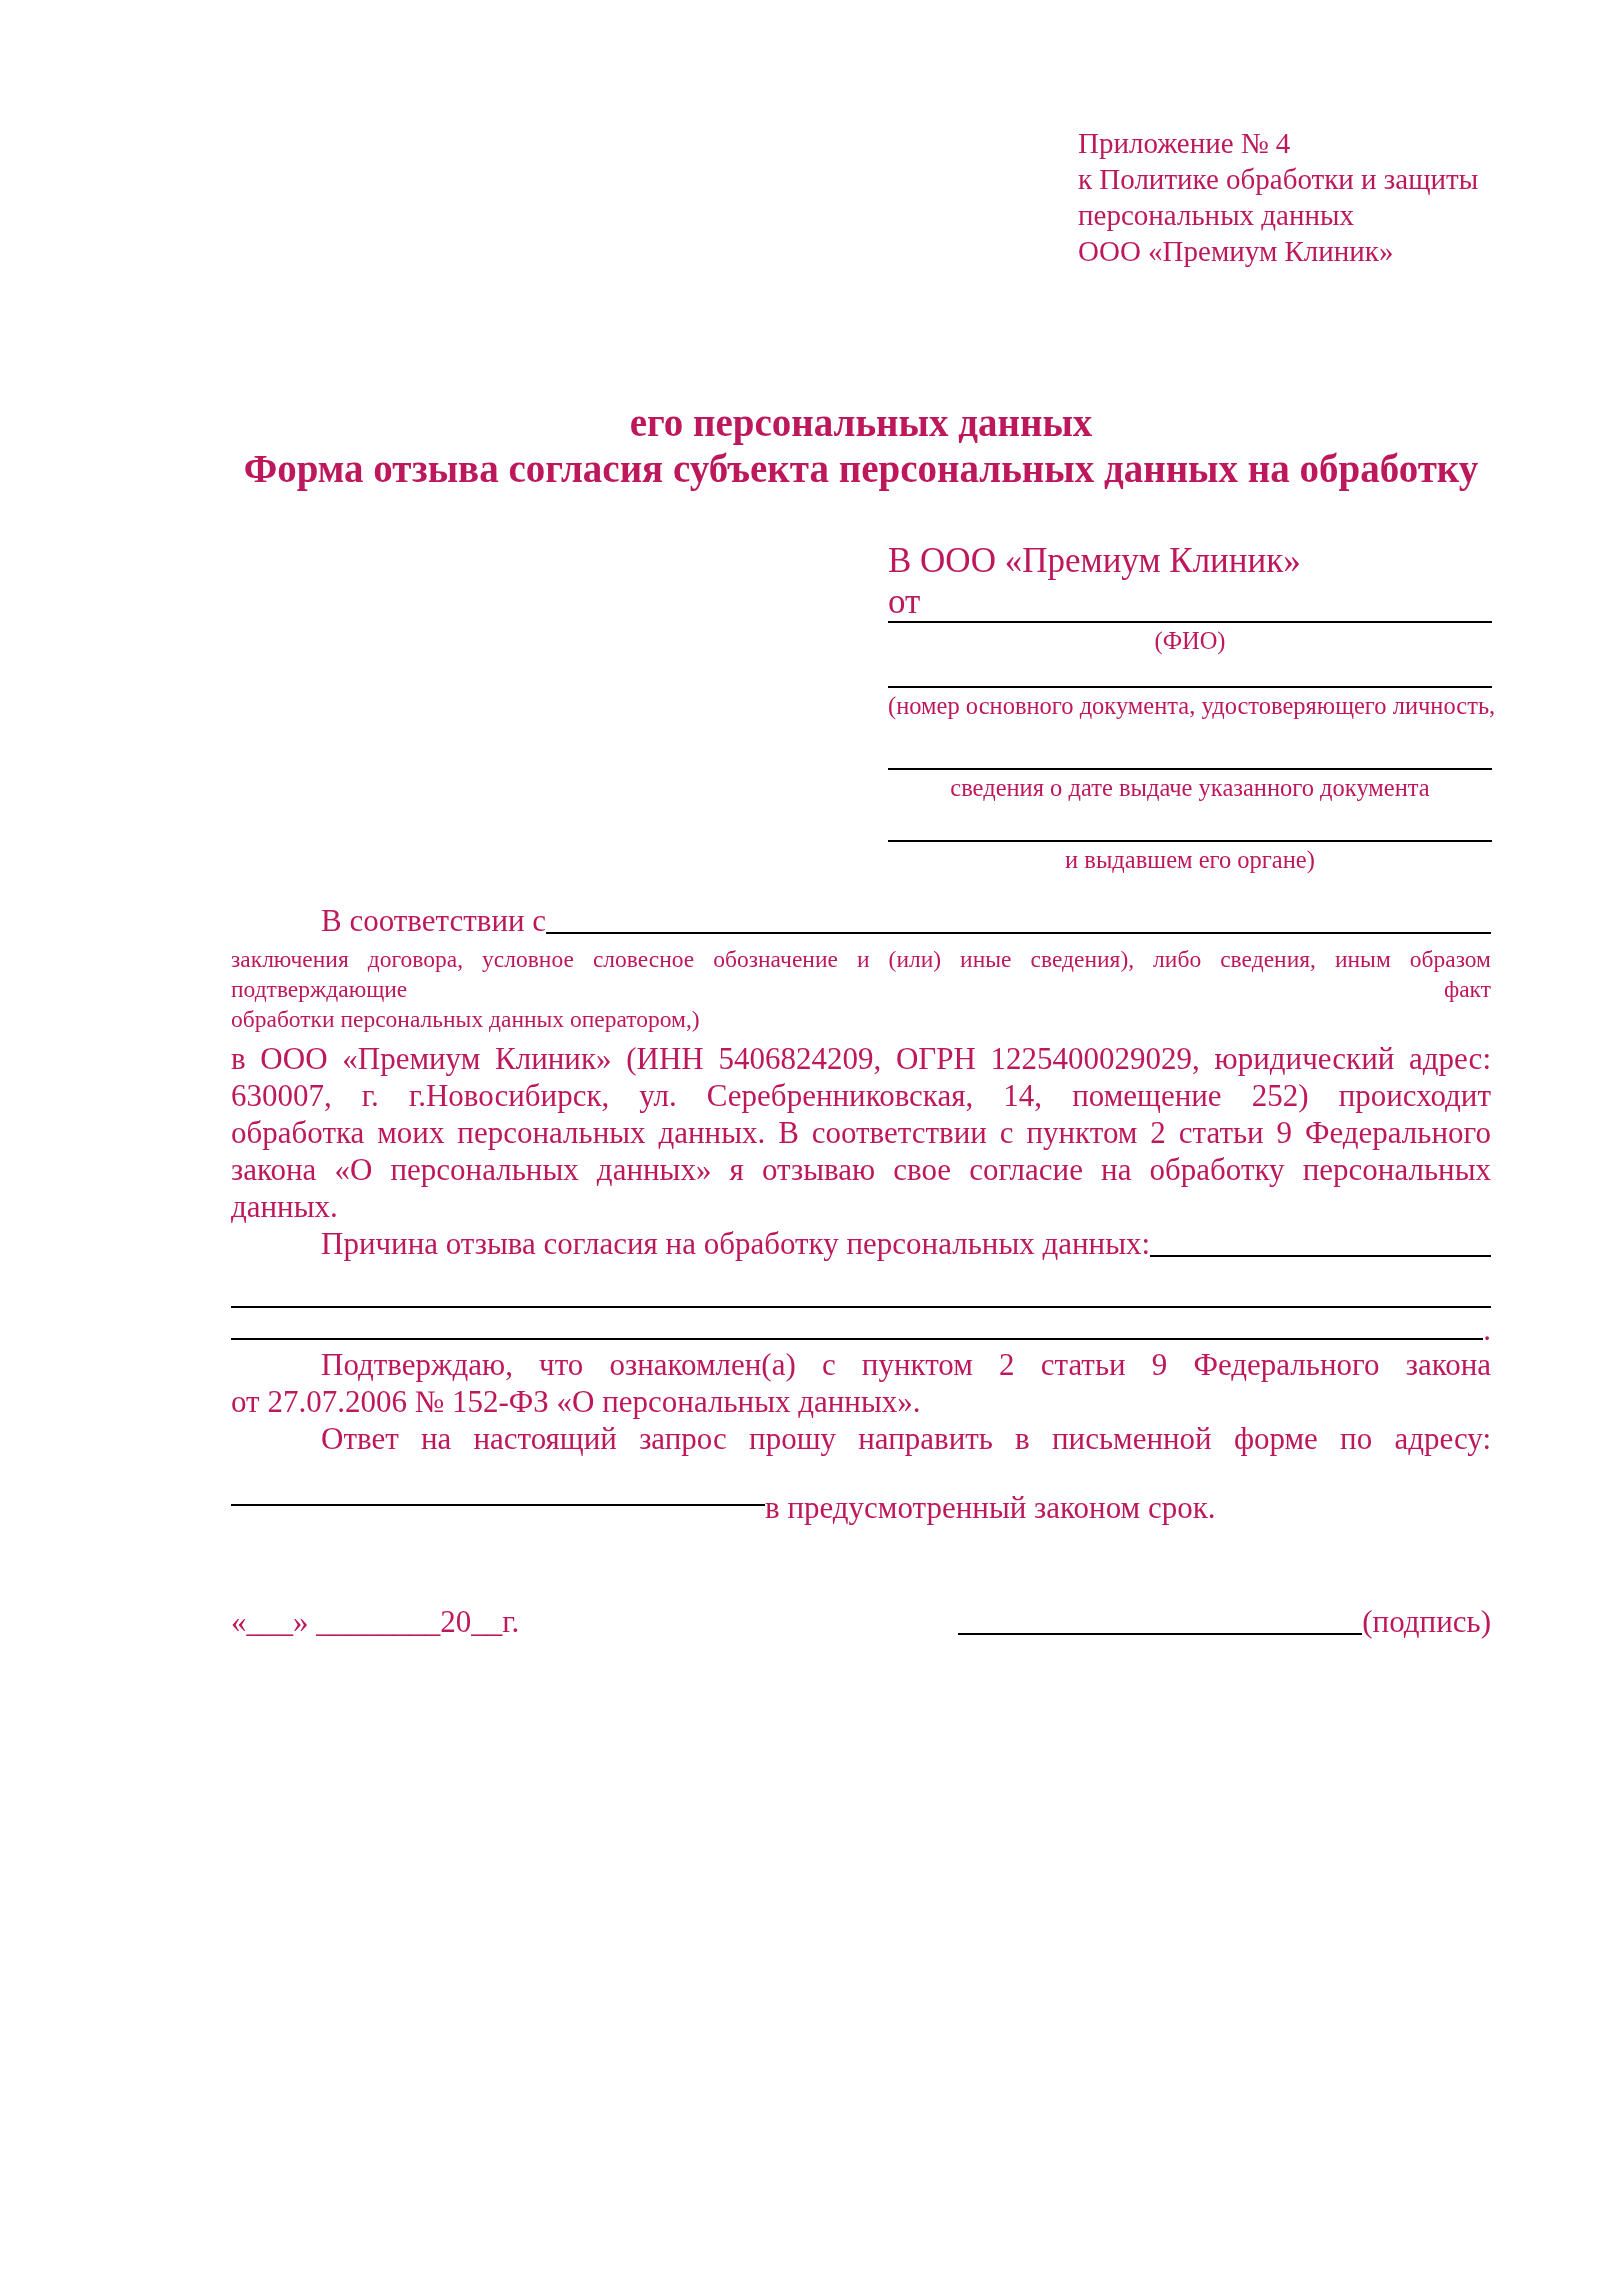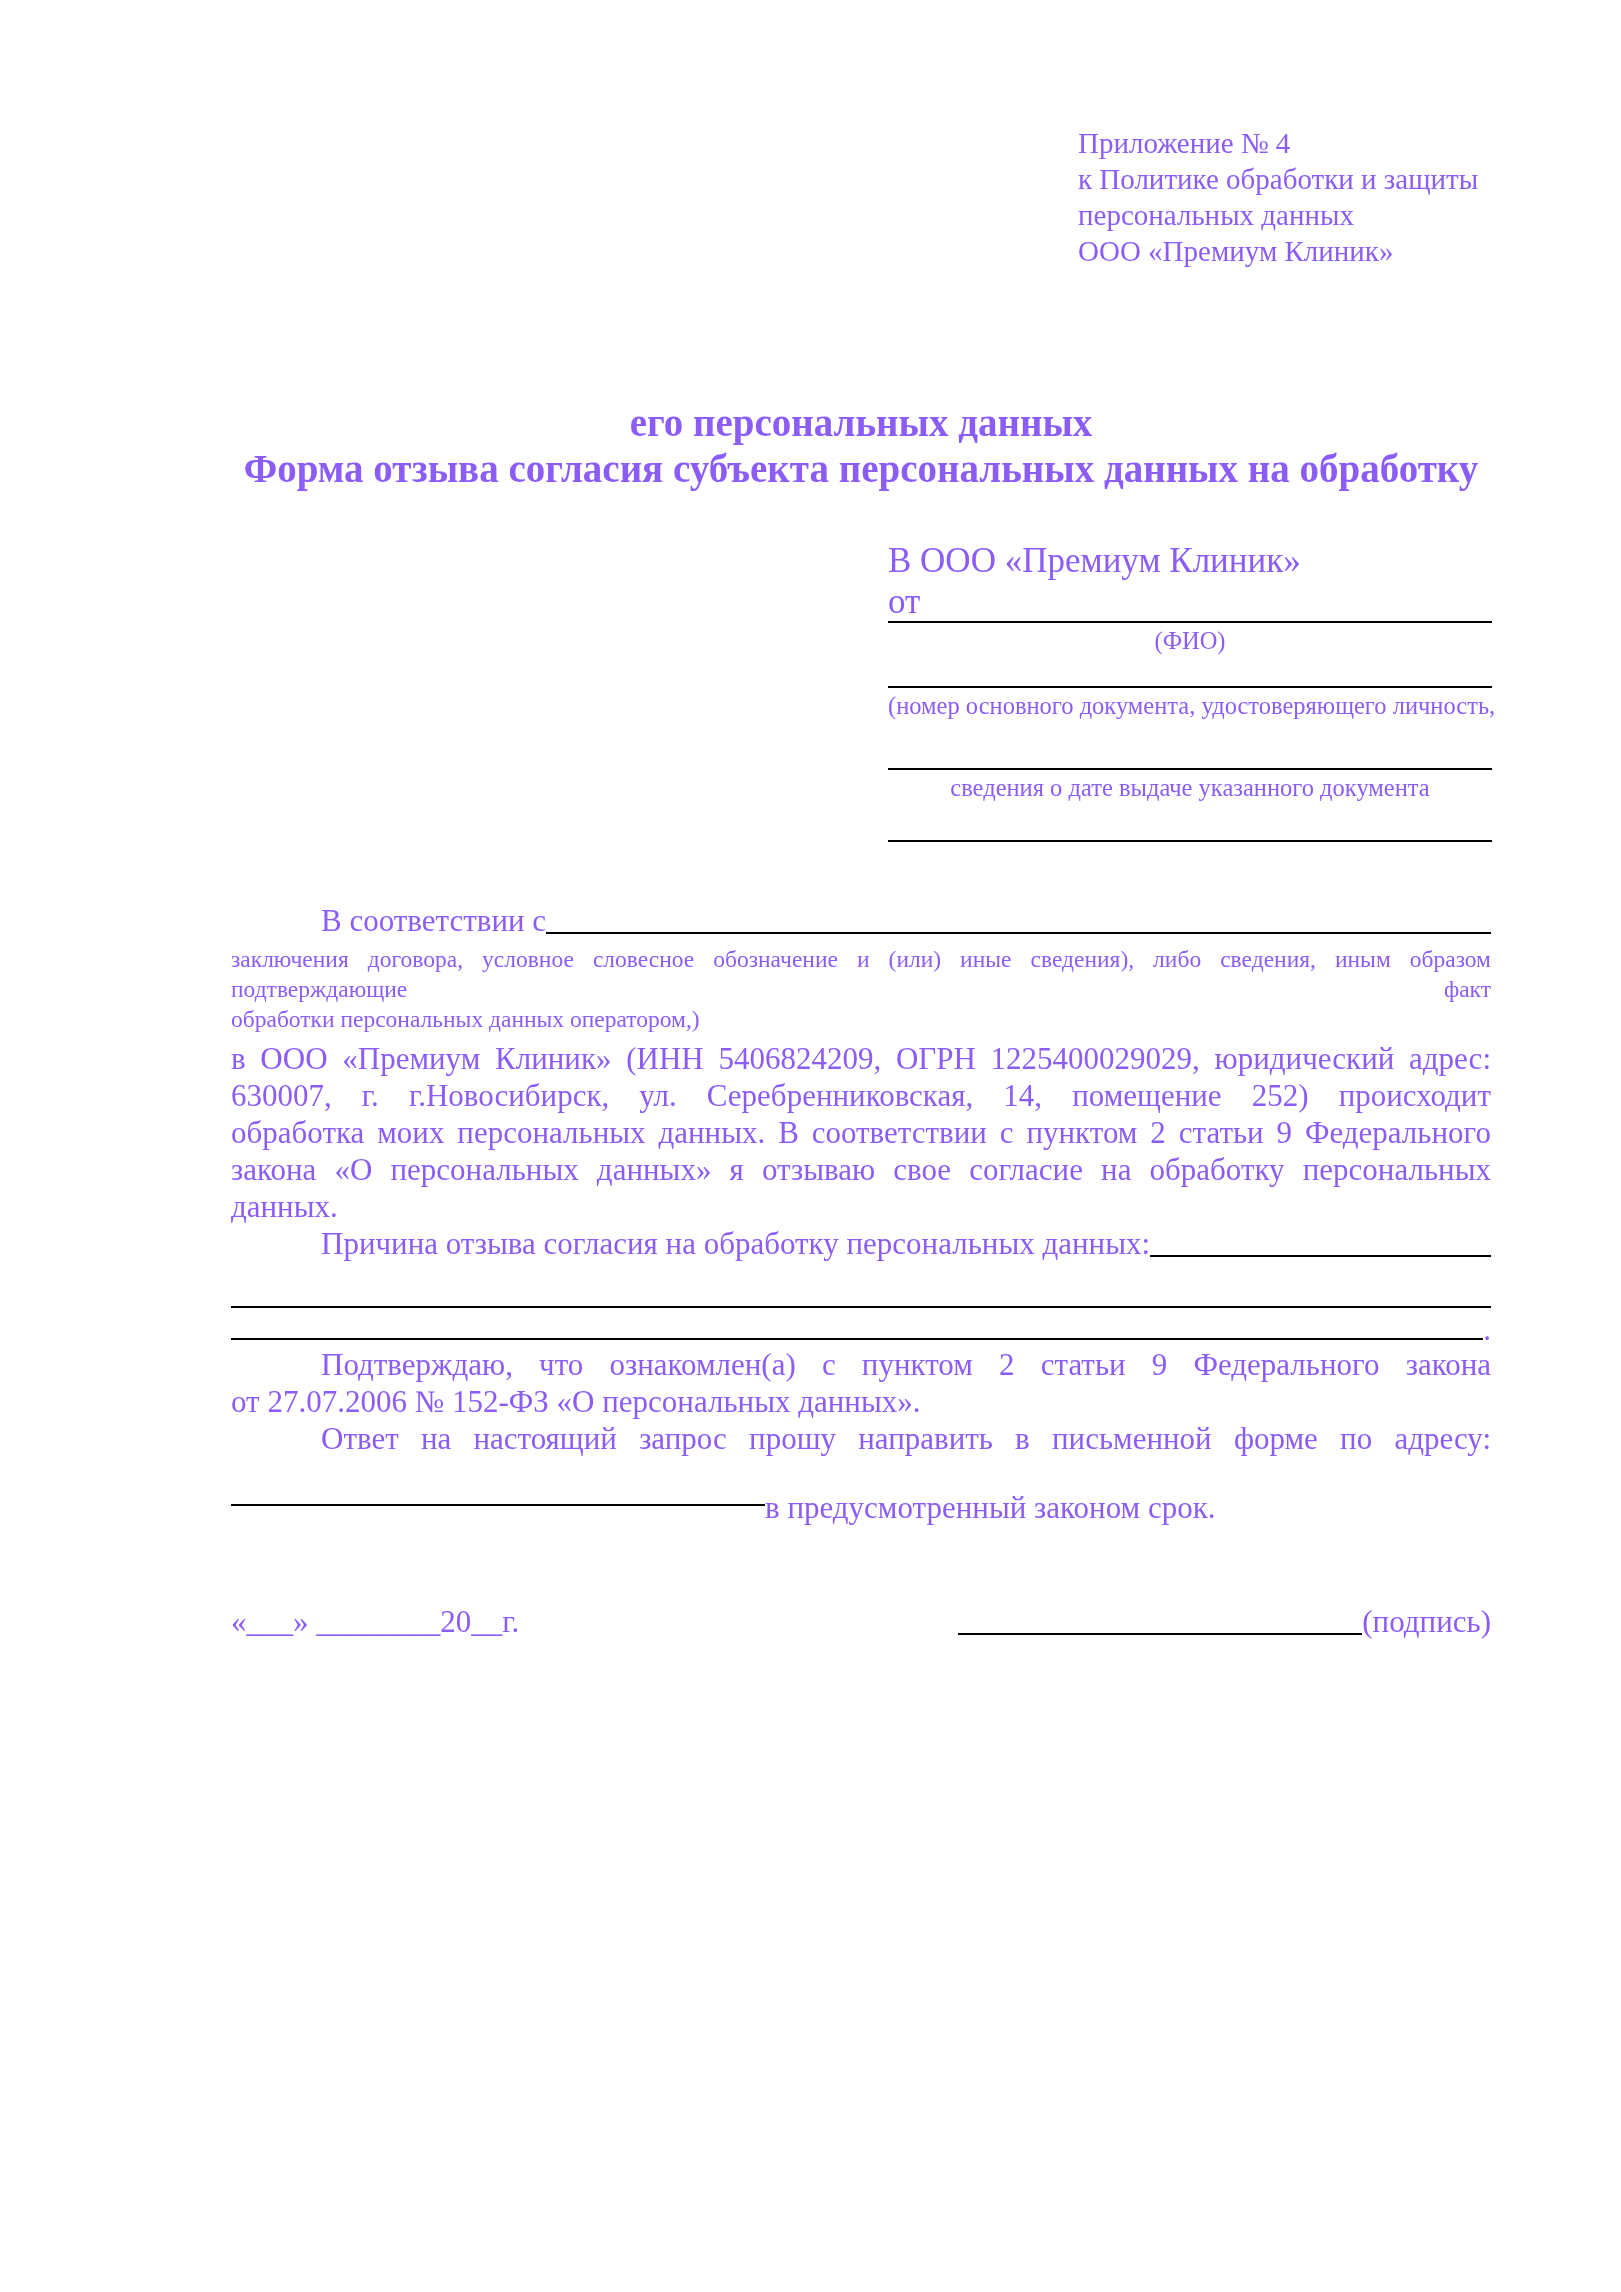--- a/index.html
+++ b/index.html
@@ -6,21 +6,21 @@
     margin: 0;
     padding: 0;
     background: #888;
   }
   .page {
     position: relative;
     width: 1621px;
     height: 2293px;
     margin: 0 auto;
     background: #ffffff;
-    color: #8b5cf6;
+    color: #be185d;
     font-family: "Liberation Serif", "DejaVu Serif", serif;
     overflow: hidden;
   }
   
   .header-note {
     position: absolute;
     left: 1078px;
     top: 125px;
     width: 421px;
     font-size: 29px;
@@ -154,20 +154,21 @@
 
   <div class="addressee">
     <div class="company">В ООО «Премиум Клиник»</div>
     <div class="from">от</div>
     <div class="caption">(ФИО)</div>
     <div class="blank b2"></div>
     <div class="caption">(номер основного документа, удостоверяющего личность,</div>
     <div class="blank b3"></div>
     <div class="caption">сведения о дате выдаче указанного документа</div>
     <div class="blank b4"></div>
+    <div class="caption">и выдавшем его органе)</div>
   </div>
 
   <div class="content">
 
     <div class="flex-row">
       <span class="txt indent">В соответствии с</span>
       <span class="fill"></span>
     </div>
 
     <div class="note">

